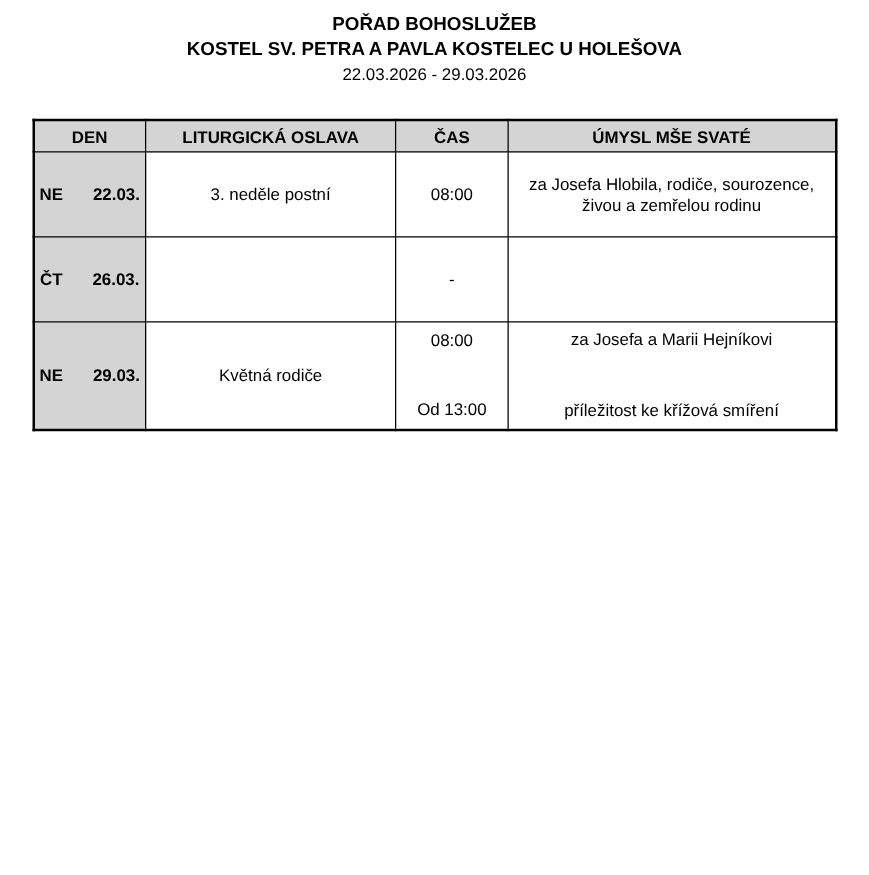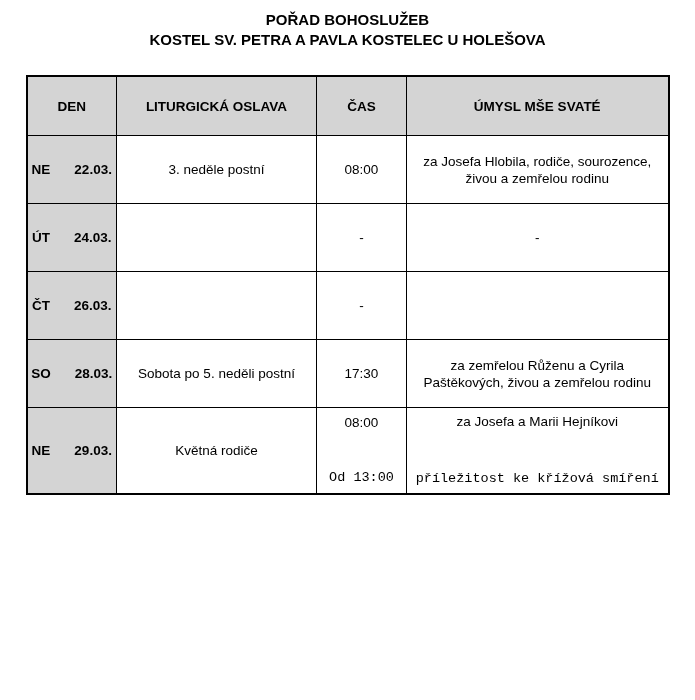--- a/index.html
+++ b/index.html
@@ -34,21 +34,21 @@
     border: 2px solid var(--border, #000);
   }
   .schedule th, .schedule td {
     border: 1px solid var(--border, #000);
   }
   .schedule th {
     background: var(--header-bg, #d4d4d4);
     font-size: 13.5px;
     font-weight: bold;
     height: 22px;
-    padding: 18px 2px;
+    padding: 1px 2px;
     text-align: center;
   }
   .schedule tbody tr { height: 68px; }
   .schedule tbody tr:last-child { height: 86px; }
   .schedule td {
     font-size: 13.5px;
     text-align: center;
     vertical-align: middle;
     padding: 4px 8px;
     box-sizing: border-box;
@@ -57,31 +57,32 @@
     background: var(--day-bg, #d4d4d4);
     font-weight: bold;
     padding: 4px 4px;
   }
   .day-wrap {
     display: flex;
     justify-content: center;
     align-items: center;
     gap: 24px;
   }
-  .entry-line + .entry-line { margin-top: 40px; font-family: Liberation Mono, monospace; }
+  .entry-line + .entry-line { margin-top: 40px; }
   .intention-cell .entry-line { line-height: 17px; }
 </style>
 </head>
 <body>
 
 <div class="page">
 
   <div class="title-block">
     <div class="title">POŘAD BOHOSLUŽEB</div>
     <div class="subtitle">KOSTEL SV. PETRA A PAVLA KOSTELEC U HOLEŠOVA</div>
+    <div class="daterange">22.03.2026 - 29.03.2026</div>
   </div>
 
   <table class="schedule">
     <colgroup>
       <col style="width:90px">
       <col style="width:200px">
       <col style="width:90px">
       <col style="width:262px">
     </colgroup>
     <thead>
@@ -103,69 +104,39 @@
     <td class="celebration-cell">3. neděle postní</td>
     <td class="time-cell">
             <div class="entry-line">08:00</div>
           </td>
     <td class="intention-cell">
             <div class="entry-line">za Josefa Hlobila, rodiče, sourozence, živou a zemřelou rodinu</div>
           </td>
   </tr>
 
 
-  <tr>
-    <td class="day-cell">
-      <div class="day-wrap">
-        <span>ÚT</span>
-        <span>24.03.</span>
-      </div>
-    </td>
-    <td class="celebration-cell"></td>
-    <td class="time-cell">
-            <div class="entry-line">-</div>
-          </td>
-    <td class="intention-cell">
-            <div class="entry-line">-</div>
-          </td>
-  </tr>
 
 
   <tr>
     <td class="day-cell">
       <div class="day-wrap">
         <span>ČT</span>
         <span>26.03.</span>
       </div>
     </td>
     <td class="celebration-cell"></td>
     <td class="time-cell">
             <div class="entry-line">-</div>
           </td>
     <td class="intention-cell">
             <div class="entry-line"></div>
           </td>
   </tr>
 
 
-  <tr>
-    <td class="day-cell">
-      <div class="day-wrap">
-        <span>SO</span>
-        <span>28.03.</span>
-      </div>
-    </td>
-    <td class="celebration-cell">Sobota po 5. neděli postní</td>
-    <td class="time-cell">
-            <div class="entry-line">17:30</div>
-          </td>
-    <td class="intention-cell">
-            <div class="entry-line">za zemřelou Růženu a Cyrila Paštěkových, živou a zemřelou rodinu</div>
-          </td>
-  </tr>
 
   <tr>
     <td class="day-cell">
       <div class="day-wrap">
         <span>NE</span>
         <span>29.03.</span>
       </div>
     </td>
     <td class="celebration-cell">Květná rodiče</td>
     <td class="time-cell">

